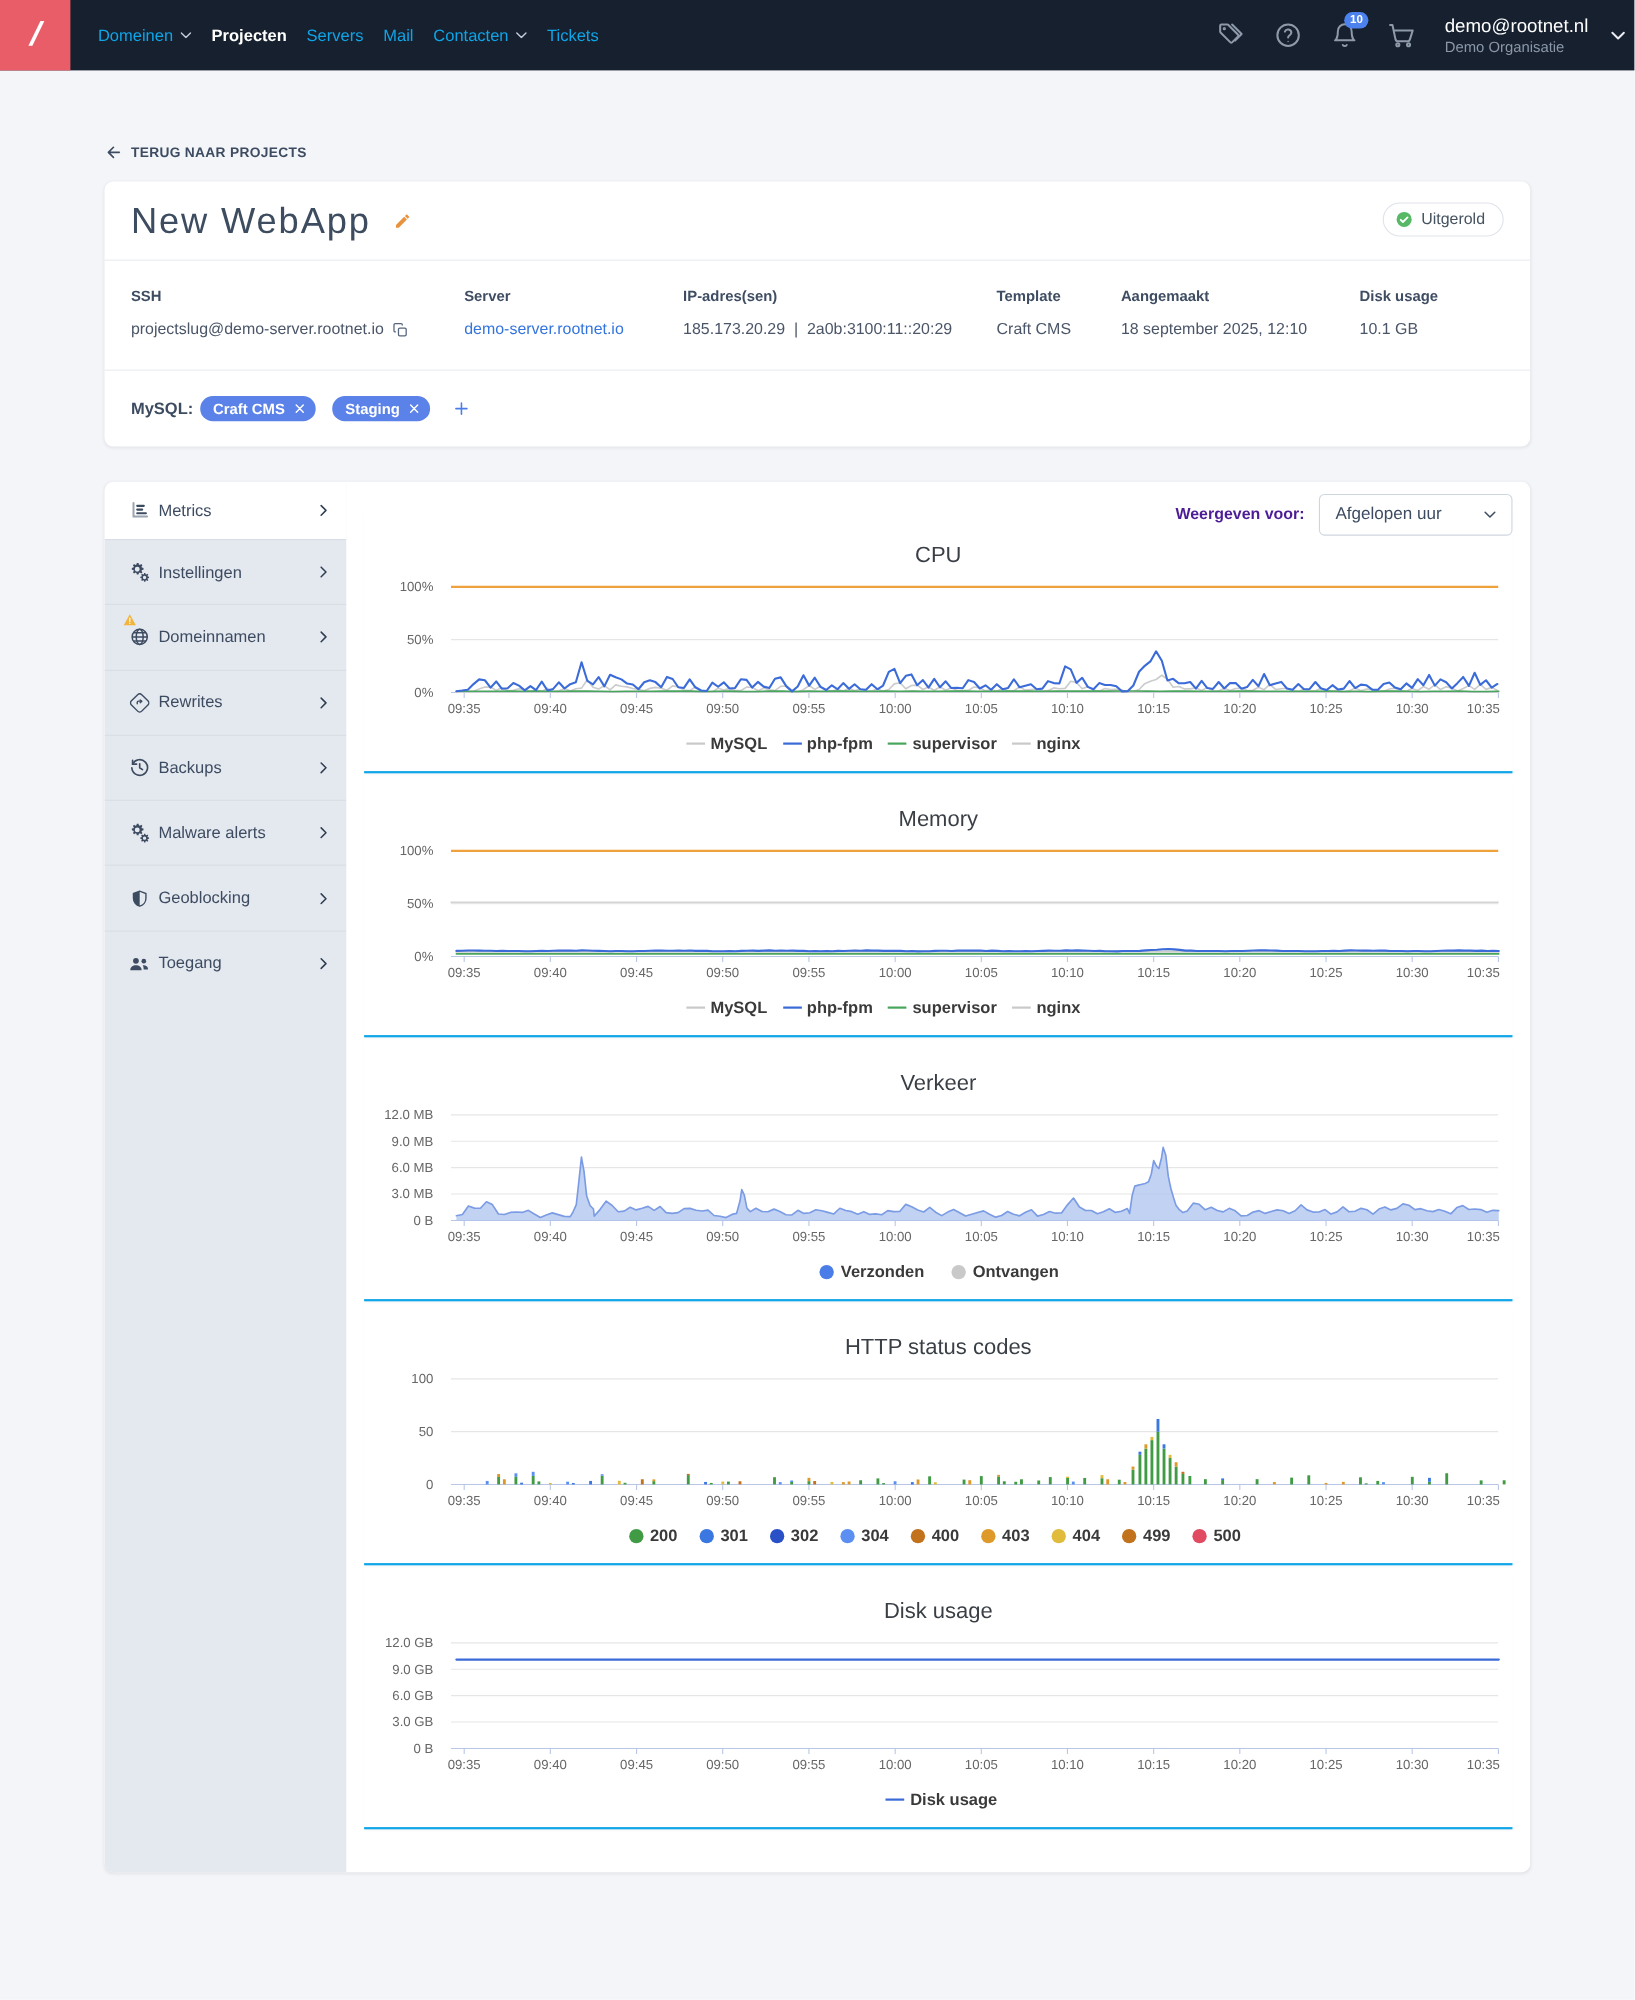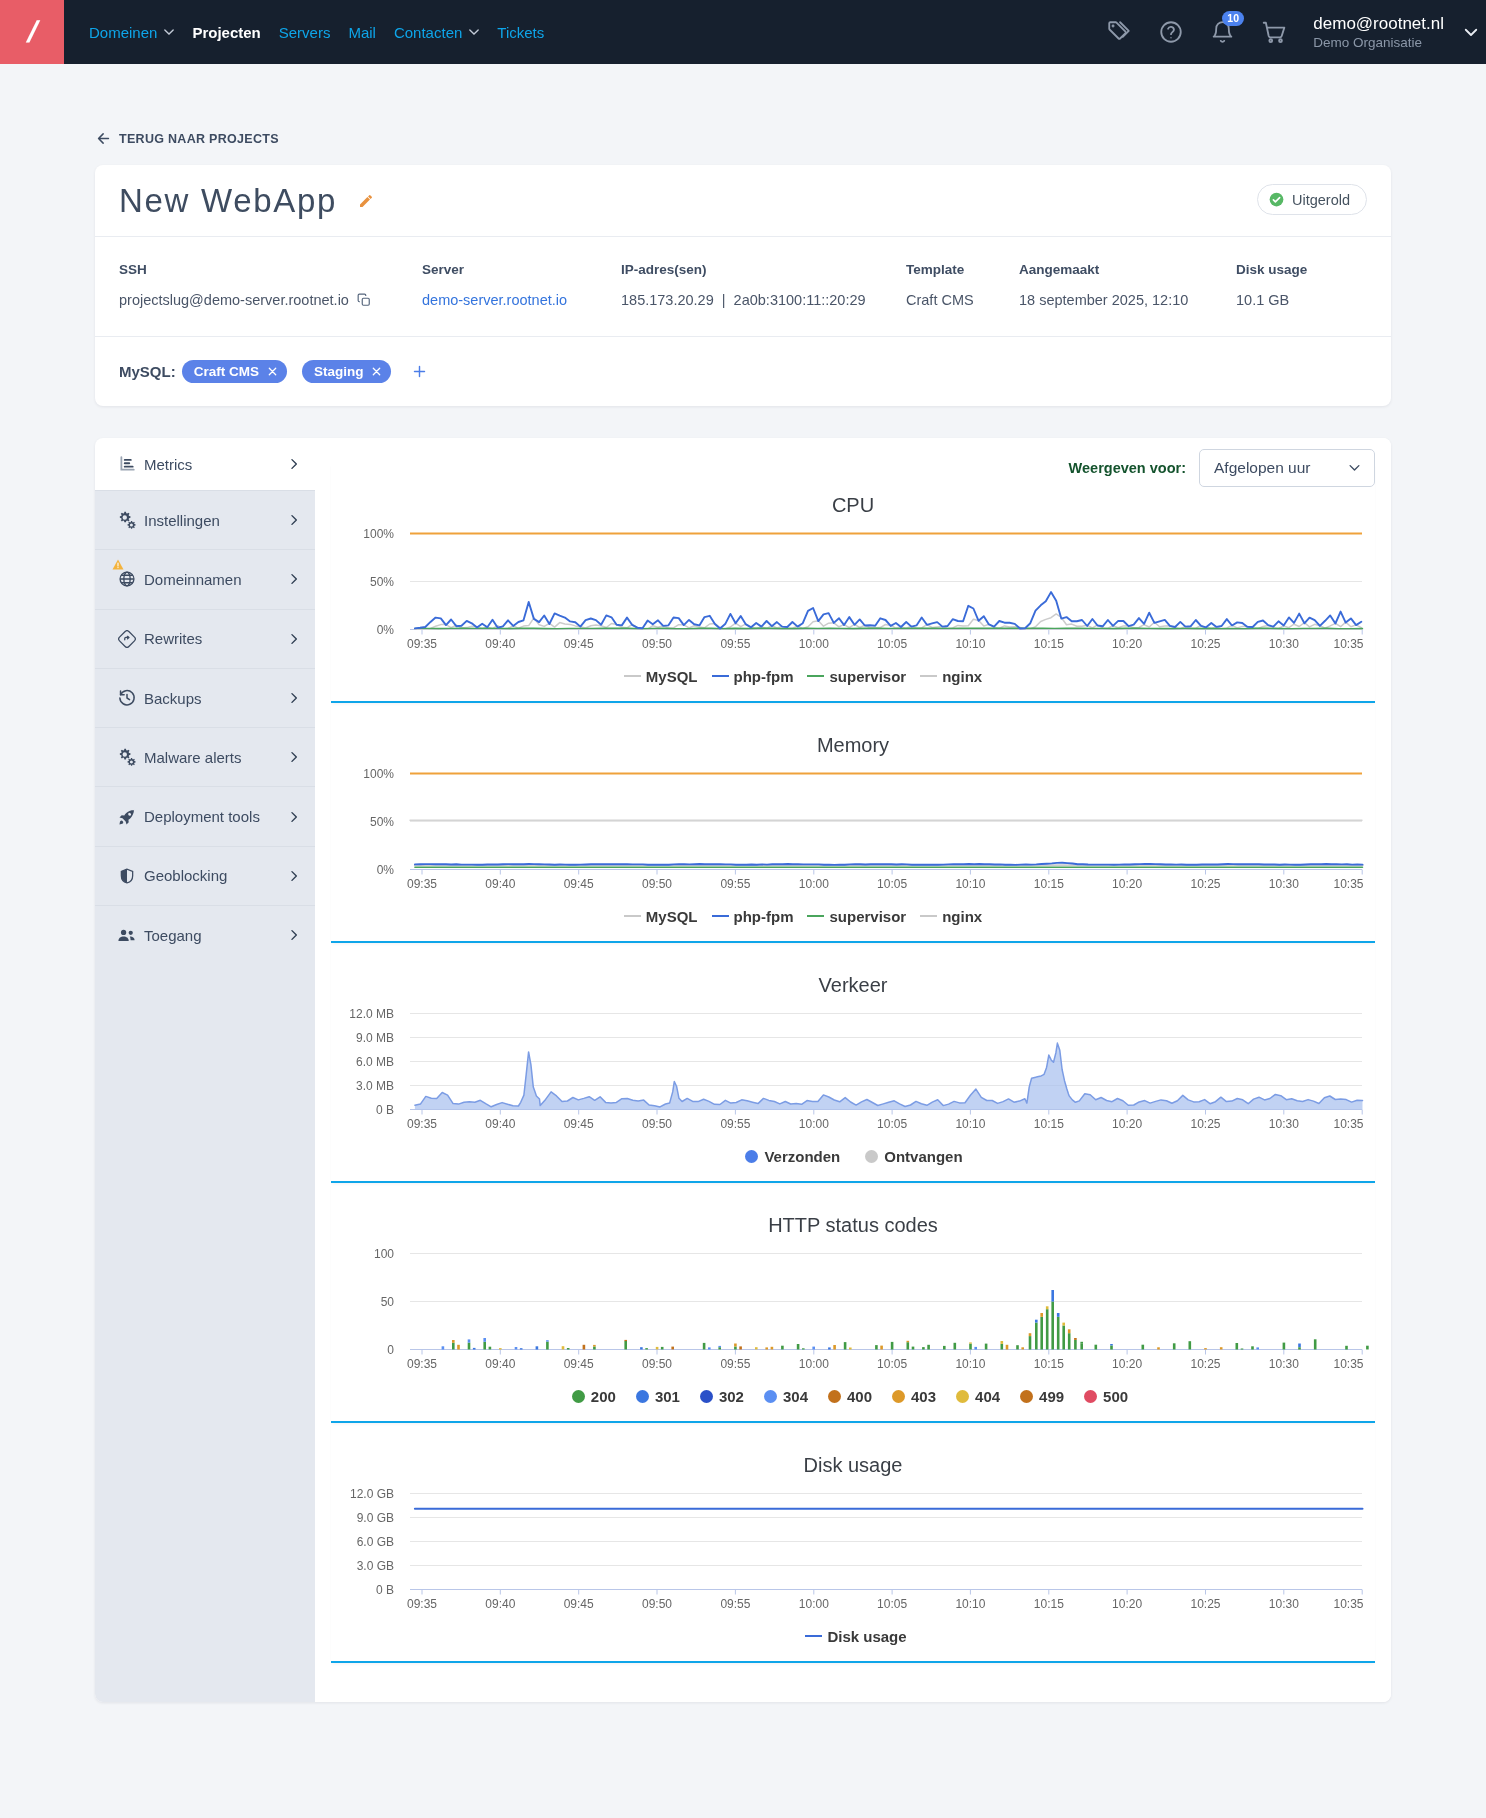--- a/index.html
+++ b/index.html
@@ -41,21 +41,21 @@
 .side { width:220px; flex:0 0 220px; background:#e4e8ef; }
 .mitem { position:relative; height:59.3px; display:flex; align-items:center; padding:0 14px 0 22px; border-top:1px solid #d9dee6; font-size:15px; color:#3d4b61; }
 .mitem:first-child { height:52px; border-top:none; }
 .mitem.active { background:#fff; }
 .mico { width:19px; display:flex; justify-content:center; }
 .mlabel { margin-left:8px; }
 .mchev { margin-left:auto; display:flex; }
 .warnico { position:absolute; left:17px; top:6px; }
 .main { flex:1; background:#fff; position:relative; padding:25px 16px 0 16px; }
 .selrow { position:absolute; top:10.5px; right:16px; display:flex; align-items:center; z-index:3; }
-.selrow .sl { font-size:14.5px; font-weight:bold; color:#14532d; margin-right:13px; }
+.selrow .sl { font-size:14.5px; font-weight:bold; color:#4c1d95; margin-right:13px; }
 .selbox { width:176px; height:38px; border:1px solid #cfd6e0; border-radius:5px; background:#fff; display:flex; align-items:center; padding:0 12px 0 14px; font-size:15.5px; color:#3d4b61; }
 .selbox svg { margin-left:auto; }
 .panel { position:relative; height:240px; border-bottom:2px solid #0ea5e9; box-shadow:0 2px 3px -1px rgba(20,30,50,.06); }
 .ptitle { text-align:center; padding-top:31px; font-size:20px; color:#3a3f46; }
 .plot { position:absolute; left:0; top:58px; }
 .tl { font-size:12px; fill:#666; font-family:"Liberation Sans",sans-serif; }
 .legend { position:absolute; top:204.5px; width:100%; display:flex; justify-content:center; gap:14px; align-items:center; }
 .lg-cpu { transform:translateX(-50px); }
 .lg-tr { transform:translateX(1px); gap:25px; }
 .lg-http { transform:translateX(-3px); gap:20px; }
@@ -269,33 +269,20 @@
           </span>
         </div>
 <div class="mitem">
           <span class="mico">
             <svg width="20" height="20" viewBox="0 0 24 24" fill="#3d4b61">
               <path d="M10.3 1.6h-1l-.4 1.8-1.2.5L6.2 2.8l-1.4 1.4 1.1 1.5-.5 1.2-1.8.4v2l1.8.4.5 1.2-1.1 1.5 1.4 1.4 1.5-1.1 1.2.5.4 1.8h2l.4-1.8 1.2-.5 1.5 1.1 1.4-1.4-1.1-1.5.5-1.2 1.8-.4v-2l-1.8-.4-.5-1.2 1.1-1.5-1.4-1.4-1.5 1.1-1.2-.5-.4-1.8zM9.8 6a2.8 2.8 0 1 1 0 5.6 2.8 2.8 0 0 1 0-5.6z"></path>
               <path d="M18.5 13.2h-.8l-.3 1.4-.9.4-1.2-.9-1 1 .8 1.2-.4.9-1.4.3v1.4l1.4.3.4.9-.8 1.2 1 1 1.2-.9.9.4.3 1.4h1.4l.3-1.4.9-.4 1.2.9 1-1-.9-1.2.4-.9 1.4-.3v-1.4l-1.4-.3-.4-.9.9-1.2-1-1-1.2.9-.9-.4-.3-1.4zM18.2 16.4a1.9 1.9 0 1 1 0 3.8 1.9 1.9 0 0 1 0-3.8z"></path>
             </svg>
           </span>
           <span class="mlabel">Malware alerts</span>
-          <span class="mchev">
-            <svg width="14" height="14" viewBox="0 0 24 24" fill="none" stroke="#2f3e52" stroke-width="2.4" stroke-linecap="round" stroke-linejoin="round">
-              <path d="M8.5 4.5 16 12l-7.5 7.5"></path>
-            </svg>
-          </span>
-        </div>
-<div class="mitem">
-          <span class="mico">
-            <svg width="18" height="18" viewBox="0 0 24 24" fill="#3d4b61">
-              <path d="M21.5 2.5c-4.6.3-8.2 1.9-10.8 4.5a14 14 0 0 0-2.3 3L4.9 9.6 2 12.5l4 1.2 4.2 4.2 1.2 4 2.9-2.9-.4-3.5a14 14 0 0 0 3-2.3c2.6-2.6 4.2-6.2 4.5-10.8zM15.6 6.5a1.9 1.9 0 1 1-.1 3.9 1.9 1.9 0 0 1 .1-3.9zM3 17.5c1-.9 2.4-.9 3.3 0 .9 1 .9 2.4 0 3.3-.7.6-2.9 1-4.3 1.2.2-1.4.5-3.8 1-4.5z"></path>
-            </svg>
-          </span>
-          <span class="mlabel">Deployment tools</span>
           <span class="mchev">
             <svg width="14" height="14" viewBox="0 0 24 24" fill="none" stroke="#2f3e52" stroke-width="2.4" stroke-linecap="round" stroke-linejoin="round">
               <path d="M8.5 4.5 16 12l-7.5 7.5"></path>
             </svg>
           </span>
         </div>
 <div class="mitem">
           <span class="mico">
             <svg width="16" height="18" viewBox="0 0 24 24">
               <path d="M12 1.8 3.5 5v6.5c0 5.3 3.6 9.6 8.5 10.7 4.9-1.1 8.5-5.4 8.5-10.7V5z" fill="none" stroke="#3d4b61" stroke-width="1.9"></path>

